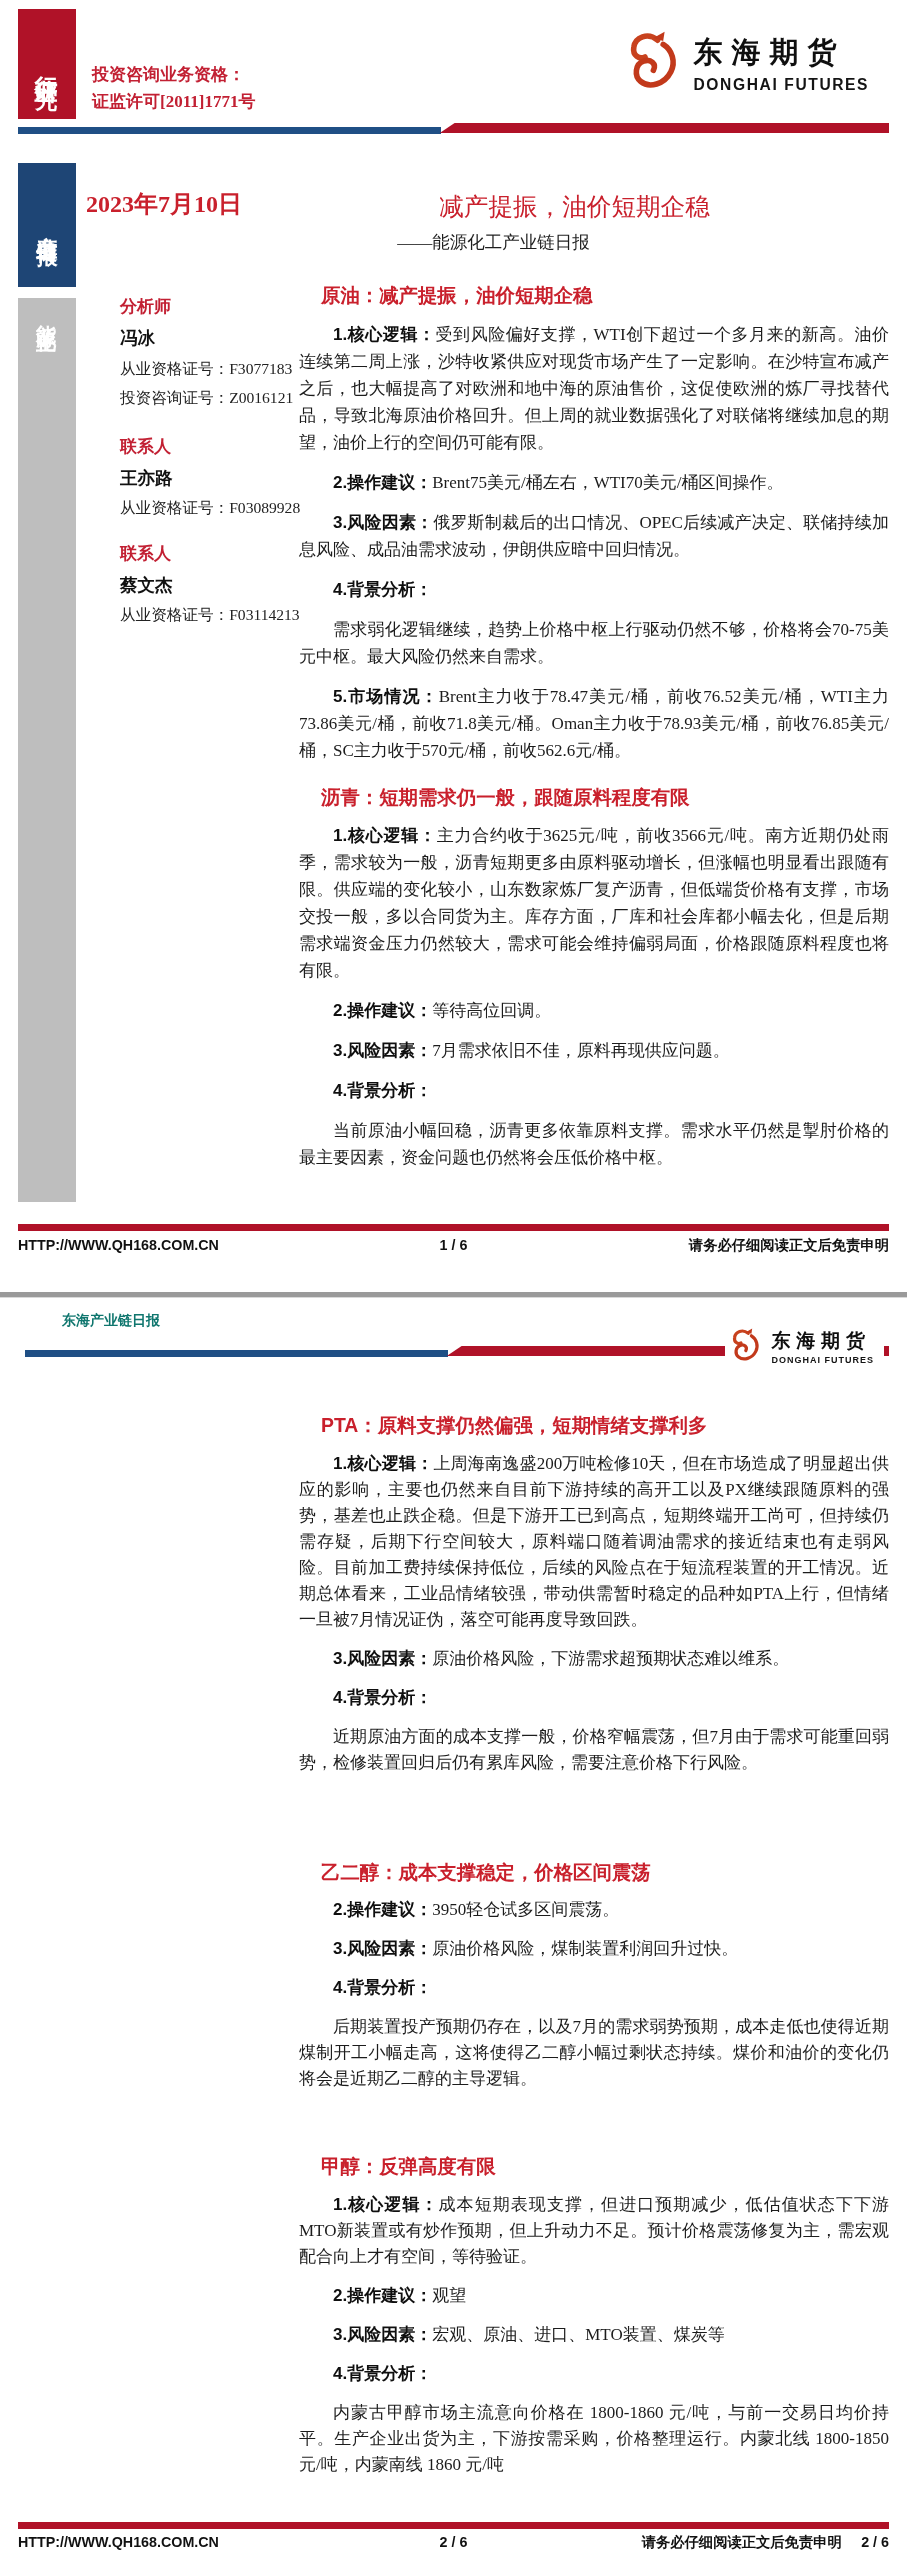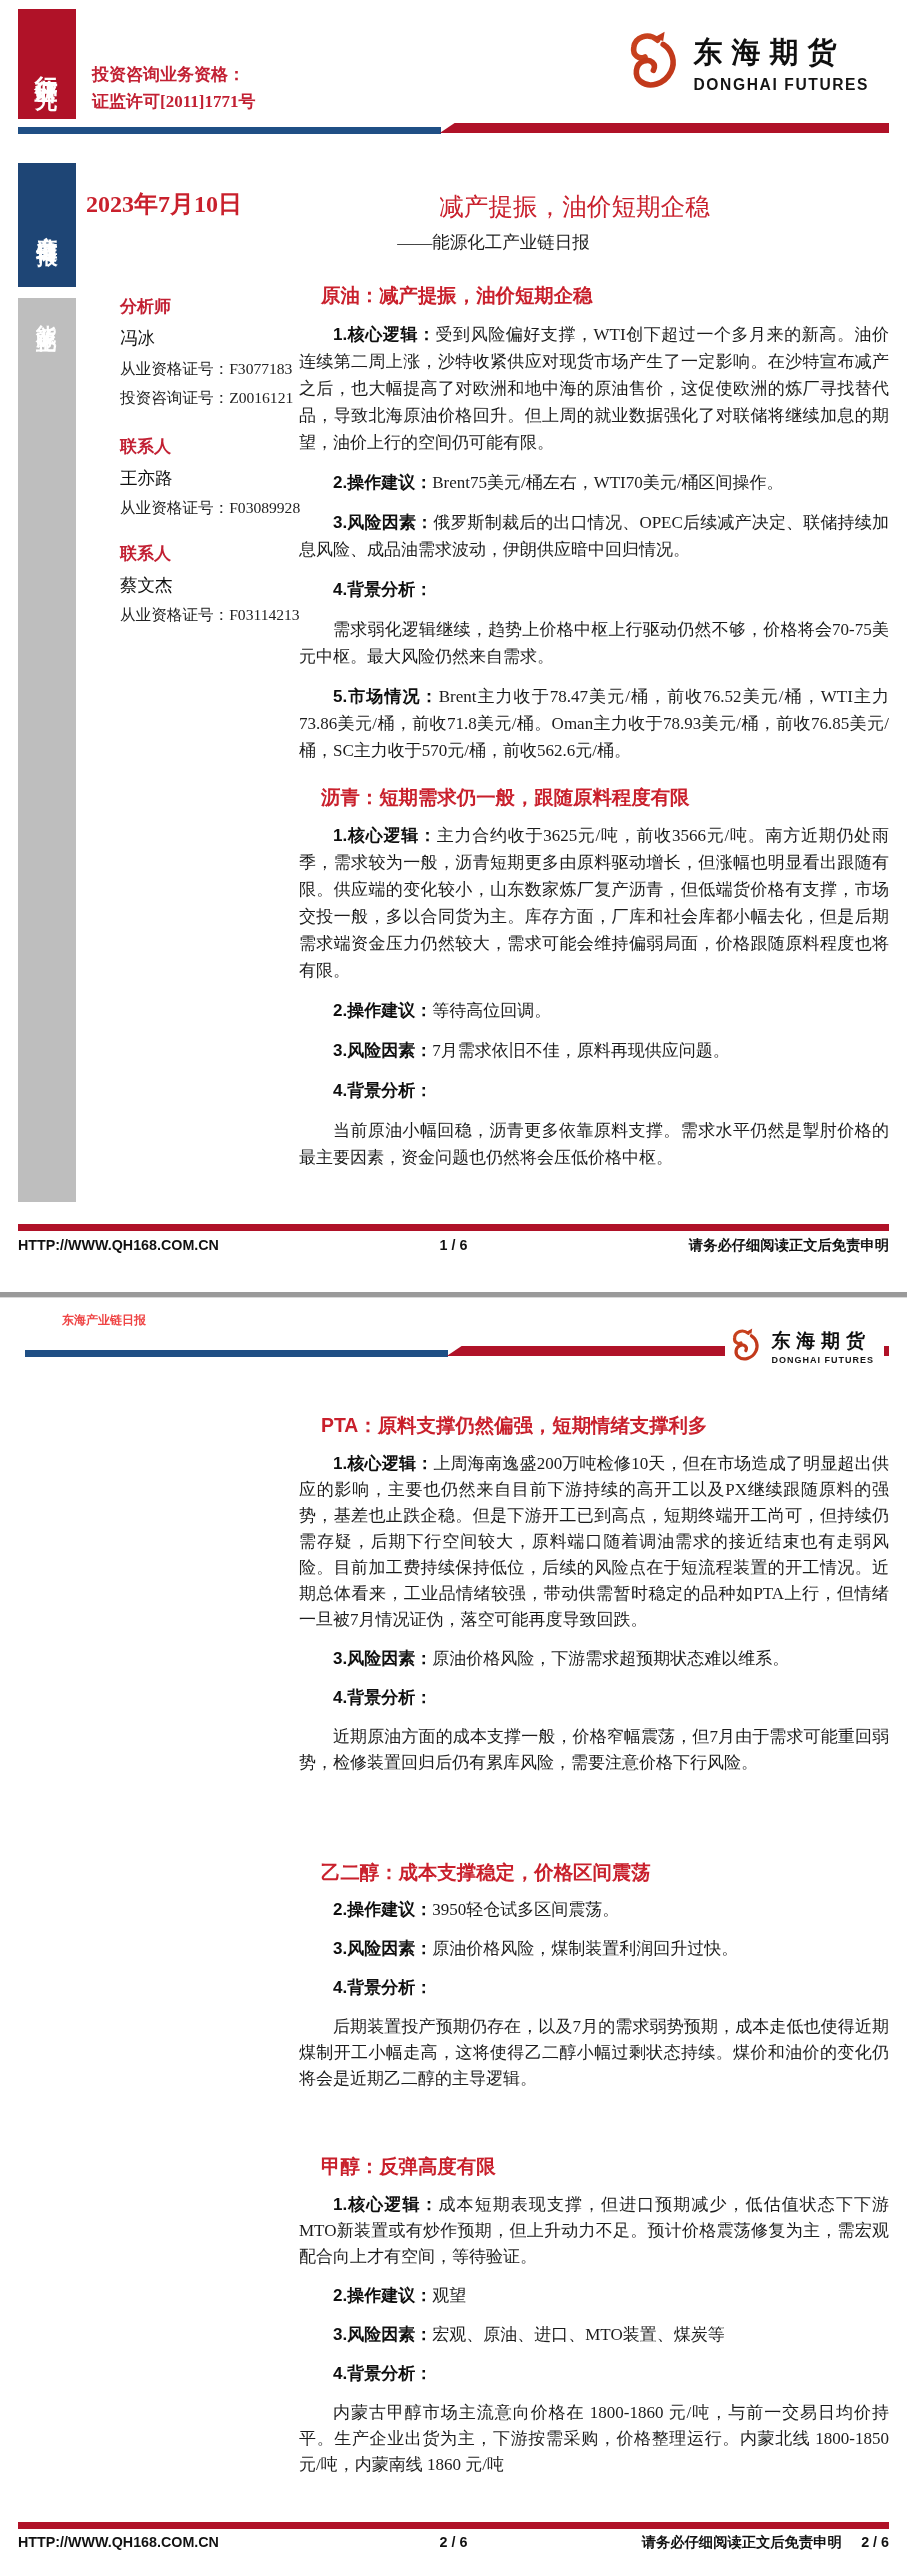--- a/index.html
+++ b/index.html
@@ -52,21 +52,21 @@
   #p1-bar-red  { left:439px; top:123px; width:450px; height:10.4px; }
   #p2-bar-blue { left:24.6px;  top:52px;  width:423px; height:6.5px; }
   #p2-bar-red  { left:446px; top:48px;  width:443px; height:10.4px; }
 
   .date { position:absolute; left:86px; top:188px; color:#C9202C; font-weight:bold; font-size:24px; }
 
   
   .info-col { position:absolute; left:92px; top:295px; width:201px;margin-left:28px; }
   .info-label { color:#C22033; font-weight:bold; font-size:17px;
     font-family:"Liberation Sans","DejaVu Sans",sans-serif; }
-  .info-name { font-weight:normal; font-size:17.5px; margin-top:8.4px; color:#111;
+  .info-name { font-weight:bold; font-size:17.5px; margin-top:8.4px; color:#111;
     font-family:"Liberation Sans","DejaVu Sans",sans-serif; }
   .info-cred { font-size:15.6px; line-height:29px; color:#222; margin-top:3.2px; }
   .gap36 { margin-top:23px; } .gap30 { margin-top:19.4px; }
 
   
   .content { position:absolute; left:299px; width:590px; }
   #p1-content { top:192px; }
   #p2-content { top:115px; }
 
   .doc-title { width:551px; text-align:center; color:#C9202C; font-weight:normal; font-size:24.6px;
@@ -178,21 +178,21 @@
     <span class="fl">HTTP://WWW.QH168.COM.CN</span>
     <span class="fc">1 / 6</span>
     <span class="fr">请务必仔细阅读正文后免责申明</span>
   </div>
 </div>
 
 <div id="page-separator"></div>
 
 <div class="page" id="page2">
 
-  <div style="position:absolute;left:62px;top:14.3px;color:#ef4444;font-weight:bold;font-size:12px;" class="sans">东海产业链日报</div>
+  <div style="position:absolute;left:62px;top:14.3px;color:#0f766e;font-weight:bold;font-size:14px;" class="sans">东海产业链日报</div>
 
   <div class="bar-blue" id="p2-bar-blue"></div>
   <div class="bar-red" id="p2-bar-red"></div>
 
   <div class="logo" id="logo2-wrap">
     <svg class="dragon" viewBox="0 0 100 100">
       <path d="M58 16 C44 4 26 12 24 26 C22 38 32 44 40 40" stroke="#C8421E" stroke-width="8" fill="none" stroke-linecap="round"></path>
       <path d="M66 22 C79 30 84 47 77 61 C68 79 46 85 34 75 C24 67 26 50 38 46 C48 42 57 50 52 59" stroke="#C2391B" stroke-width="8" fill="none" stroke-linecap="round"></path>
       <path d="M52 13 L68 4 L66 17 Z" fill="#C2391B"></path>
     </svg>

